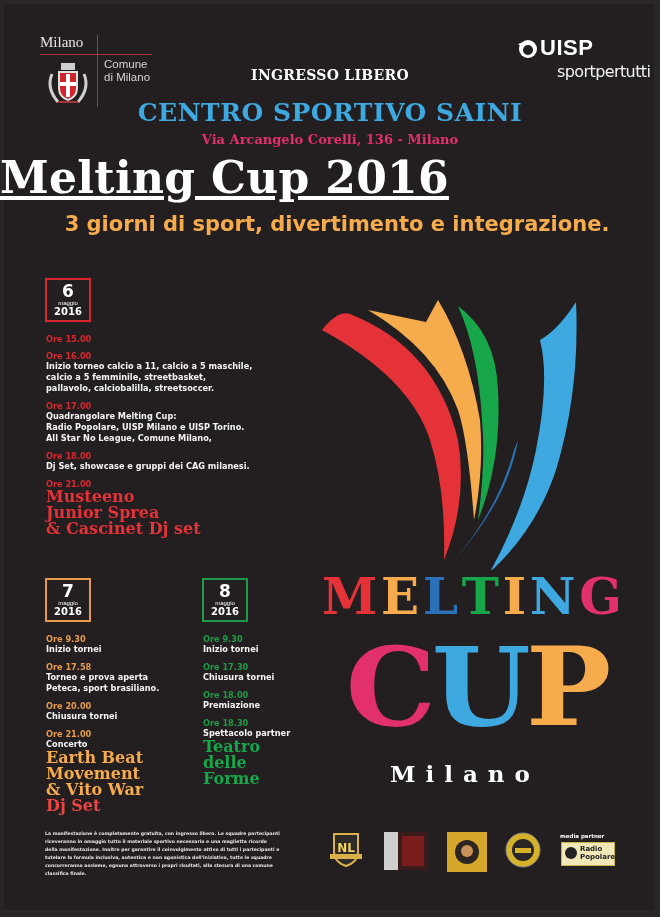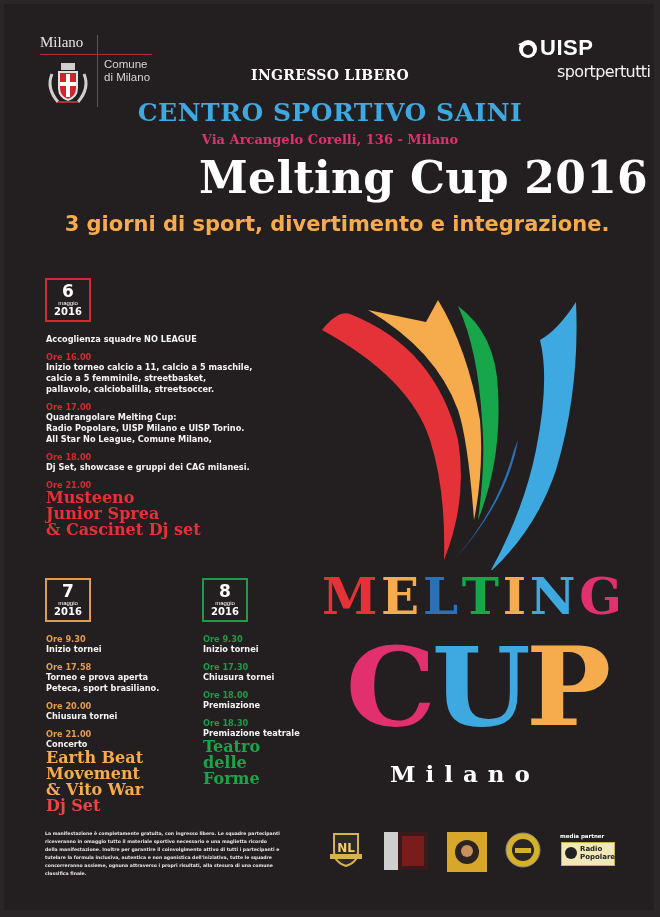--- a/index.html
+++ b/index.html
@@ -17,21 +17,21 @@
   .crest{left:44px;top:60px;width:48px;height:46px;}
 
   
   .uisp{left:515px;top:35px;color:#fff;font-family:"Liberation Sans",sans-serif;font-weight:bold;font-size:22px;letter-spacing:0.5px;text-align:right;}
   .uisp-icon{left:516px;top:38px;width:24px;height:22px;}
   .sportpertutti{left:514px;top:62px;color:#f2f2f2;font-family:"DejaVu Sans",sans-serif;font-size:16px;letter-spacing:-0.6px;margin-left:43px;}
 
   .ingresso{left:0;width:660px;top:67px;text-align:center;color:#fff;font-size:14px;letter-spacing:0.3px;}
   .centro{left:0;width:660px;top:98px;text-align:center;color:#3ea9e0;font-size:25px;letter-spacing:0.5px;}
   .via{left:0;width:660px;top:132px;text-align:center;color:#e2306f;font-size:13px;}
-  .title{left:0;width:648px;top:152px;text-align:right;color:#fff;font-size:44px;letter-spacing:0.3px;}
+  .title{left:0;width:648px;top:152px;text-align:left;color:#fff;font-size:44px;letter-spacing:0.3px;text-decoration:underline;}
   .subtitle{left:0;width:660px;top:212px;text-align:center;color:#f6ab4c;font-size:21px;margin-left:7px;}
 
   
   .datebox{width:46px;height:44px;border:2px solid;box-sizing:border-box;text-align:center;color:#fff;}
   .datebox .day{font-family:"DejaVu Sans",sans-serif;font-weight:bold;font-size:17px;line-height:18px;margin-top:2px;}
   .datebox .month{font-size:6px;line-height:6px;}
   .datebox .year{font-family:"DejaVu Sans",sans-serif;font-weight:bold;font-size:10px;line-height:11px;}
 
   .sched .time{font-family:"DejaVu Sans",sans-serif;font-weight:bold;font-size:8.2px;line-height:10px;}
   .sched .desc{font-family:"DejaVu Sans",sans-serif;font-weight:bold;font-size:8.2px;line-height:11px;color:#f4f4f4;}
@@ -85,21 +85,21 @@
 <div class="abs title serif-heavy">Melting Cup 2016</div>
 <div class="abs subtitle sans-b">3 giorni di sport, divertimento e integrazione.</div>
 
 <div class="abs datebox" style="left:45px;top:278px;border-color:#d7282f;">
   <div class="day">6</div>
   <div class="month">maggio</div>
   <div class="year">2016</div>
 </div>
 <div class="abs sched" style="left:46px;top:334px;width:260px;">
   <div class="item">
-    <div class="desc">Accoglienza squadre NO LEAGUE</div>
+    <div class="time" style="color:#d7282f">Ore 15.00</div>
   </div>
   <div class="item">
     <div class="time" style="color:#d7282f">Ore 16.00</div>
     <div class="desc">Inizio torneo calcio a 11, calcio a 5 maschile,</div>
     <div class="desc">calcio a 5 femminile, streetbasket,</div>
     <div class="desc">pallavolo, calciobalilla, streetsoccer.</div>
   </div>
   <div class="item">
     <div class="time" style="color:#d7282f">Ore 17.00</div>
     <div class="desc">Quadrangolare Melting Cup:</div>
@@ -160,21 +160,21 @@
   <div class="item">
     <div class="time" style="color:#1f9a48">Ore 17.30</div>
     <div class="desc">Chiusura tornei</div>
   </div>
   <div class="item">
     <div class="time" style="color:#1f9a48">Ore 18.00</div>
     <div class="desc">Premiazione</div>
   </div>
   <div class="item">
     <div class="time" style="color:#1f9a48">Ore 18.30</div>
-    <div class="desc">Premiazione teatrale</div>
+    <div class="desc">Spettacolo partner</div>
     <div class="big" style="color:#17a64a">Teatro</div>
     <div class="big" style="color:#17a64a">delle</div>
     <div class="big" style="color:#17a64a">Forme</div>
   </div>
 </div>
 
 <svg class="abs" style="left:318px;top:290px;" width="270" height="280" viewBox="0 0 270 280">
   <path d="M4 40 Q20 20 32 24 Q118 58 140 150 Q150 210 126 270 Q128 200 112 150 Q92 88 4 40 Z" fill="#e53238"></path>
   <path d="M50 20 L108 32 L120 10 Q150 60 162 130 Q166 180 156 230 Q150 150 140 120 Q118 60 50 20 Z" fill="#f6ab4c"></path>
   <path d="M140 16 Q178 44 180 100 Q184 170 160 230 Q168 170 164 130 Q160 60 140 16 Z" fill="#17a64a"></path>

